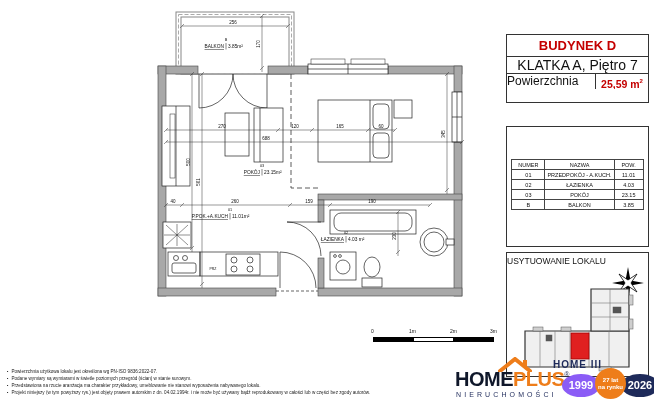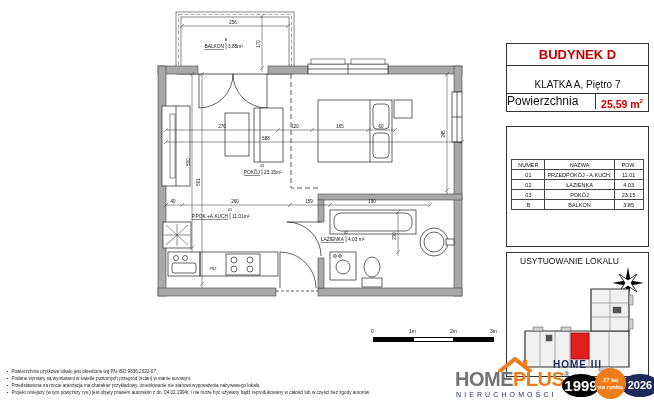--- a/index.html
+++ b/index.html
@@ -4,46 +4,46 @@
 <style>
   html,body{margin:0;padding:0;}
   body{width:654px;height:402px;position:relative;background:#fff;overflow:hidden;
        font-family:"Liberation Sans","DejaVu Sans",sans-serif;color:#111;}
   .abs{position:absolute;}
   
   .box{position:absolute;border:1px solid #333;background:#fff;box-sizing:border-box;}
   .row{border-bottom:1px solid #333;text-align:center;overflow:hidden;}
   .row:last-child{border-bottom:none;}
   #r-building{height:21px;line-height:21px;font-size:13px;font-weight:bold;color:#c40000;}
-  #r-stair{height:16px;line-height:16px;font-size:10px;color:#111;margin-top:11px;}
+  #r-stair{height:16px;line-height:16px;font-size:14px;color:#111;}
   #r-lokal{height:15px;line-height:15px;font-size:12px;color:#111;}
   #r-lokal .nr{color:#c40000;font-weight:bold;}
   #r-area{height:15px;display:flex;}
   #r-area .lab{width:88px;border-right:1px solid #333;font-size:12px;line-height:15px;text-align:left;}
   #r-area .val{flex:1;font-size:10.5px;font-weight:bold;color:#c40000;line-height:15px;text-align:center;}
   #r-area sup{font-size:6px;}
   table.rooms{border-collapse:collapse;font-size:5.5px;margin:0 auto;}
   table.rooms th,table.rooms td{border:0.8px solid #444;padding:0.5px 2px;text-align:center;height:8px;line-height:8px;font-weight:normal;white-space:nowrap;}
-  #loc-title{position:absolute;top:3px;left:0;right:16px;text-align:center;font-size:8.5px;color:#111;}
+  #loc-title{position:absolute;top:3px;left:0;right:16px;text-align:left;font-size:8.5px;color:#111;}
   #etap{position:absolute;top:106px;left:0;right:0;text-align:center;font-size:10px;font-weight:bold;
         color:#1e2a5a;letter-spacing:1px;z-index:1;}
   
   #disclaimers{position:absolute;left:7px;top:368px;width:445px;margin:0;padding:0;list-style:none;}
   #disclaimers li{font-size:4.6px;line-height:7px;color:#222;white-space:nowrap;}
   #disclaimers li::before{content:"\25AA";margin-right:3px;font-size:4px;}
   
   #logo{position:absolute;left:455px;top:358px;width:165px;height:44px;z-index:4;}
   #logo .word{position:absolute;top:10px;left:0;font-size:20px;font-weight:bold;letter-spacing:-0.5px;white-space:nowrap;}
-  #logo .home{color:#737373;text-align:center;}
+  #logo .home{color:#0f172a;text-align:center;}
   #logo .plus{color:#ee7d1a;margin-top:43px;}
   #logo .reg{font-size:7px;color:#1e2a5a;vertical-align:9px;font-weight:normal;}
   #logo .sub{position:absolute;top:33px;left:1px;font-size:7px;letter-spacing:3.1px;color:#1e2a5a;white-space:nowrap;}
   #roof{position:absolute;left:43px;top:-1px;}
   .badge{position:absolute;border-radius:50%;text-align:center;color:#fff;font-weight:bold;z-index:5;}
-  #b1999{left:562px;top:374px;width:38px;height:23px;line-height:23px;font-size:15px;background:#000000;}
+  #b1999{left:562px;top:374px;width:38px;height:23px;line-height:23px;font-size:11px;background:#8b5cf6;}
   #b2026{left:621px;top:374px;width:38px;height:23px;line-height:23px;font-size:11px;background:#1e2a5a;}
   #bmid{left:595px;top:368px;width:31px;height:31px;background:#ee7d1a;z-index:6;font-size:6px;line-height:7px;padding-top:0;display:flex;flex-direction:column;justify-content:center;}
   
   #scalebar{position:absolute;left:366px;top:328px;width:135px;height:18px;font-size:5px;color:#111;}
   #scalebar .lab{position:absolute;top:0;}
   #scalebar .bar{position:absolute;top:9px;left:7px;width:121px;height:5px;border:0.8px solid #000;display:flex;box-sizing:border-box;}
   #scalebar .seg{flex:1;}
   .seg.k{background:#000;}
   .seg.w{background:#fff;}
 </style>
@@ -222,21 +222,21 @@
     <g>
       <text x="346" y="234" text-anchor="middle" font-size="3.8">02</text>
       <text x="344" y="241" text-anchor="end" style="text-decoration:underline">ŁAZIENKA</text>
       <line x1="346" y1="236" x2="346" y2="242.5" stroke="#111" stroke-width="0.5"></line>
       <text x="348" y="241">4.03 m²</text>
     </g>
     <text x="213" y="270" text-anchor="middle" font-size="3.5">PRZ</text>
   </g>
 </svg>
 
-<div class="box" style="left:506px;top:43px;width:143px;height:69px;">
+<div class="box" style="left:506px;top:34px;width:143px;height:69px;">
   <div class="row" id="r-building">BUDYNEK D</div>
   <div class="row" id="r-stair">KLATKA A, Piętro 7</div>
   <div class="row" id="r-area">
     <span class="lab">Powierzchnia użytkowa</span>
     <span class="val"><span>25,59 m</span><sup>2</sup></span>
   </div>
 </div>
 
 <div class="box" style="left:506px;top:126px;width:143px;height:121px;">
   <table class="rooms" style="margin-top:32px;">

